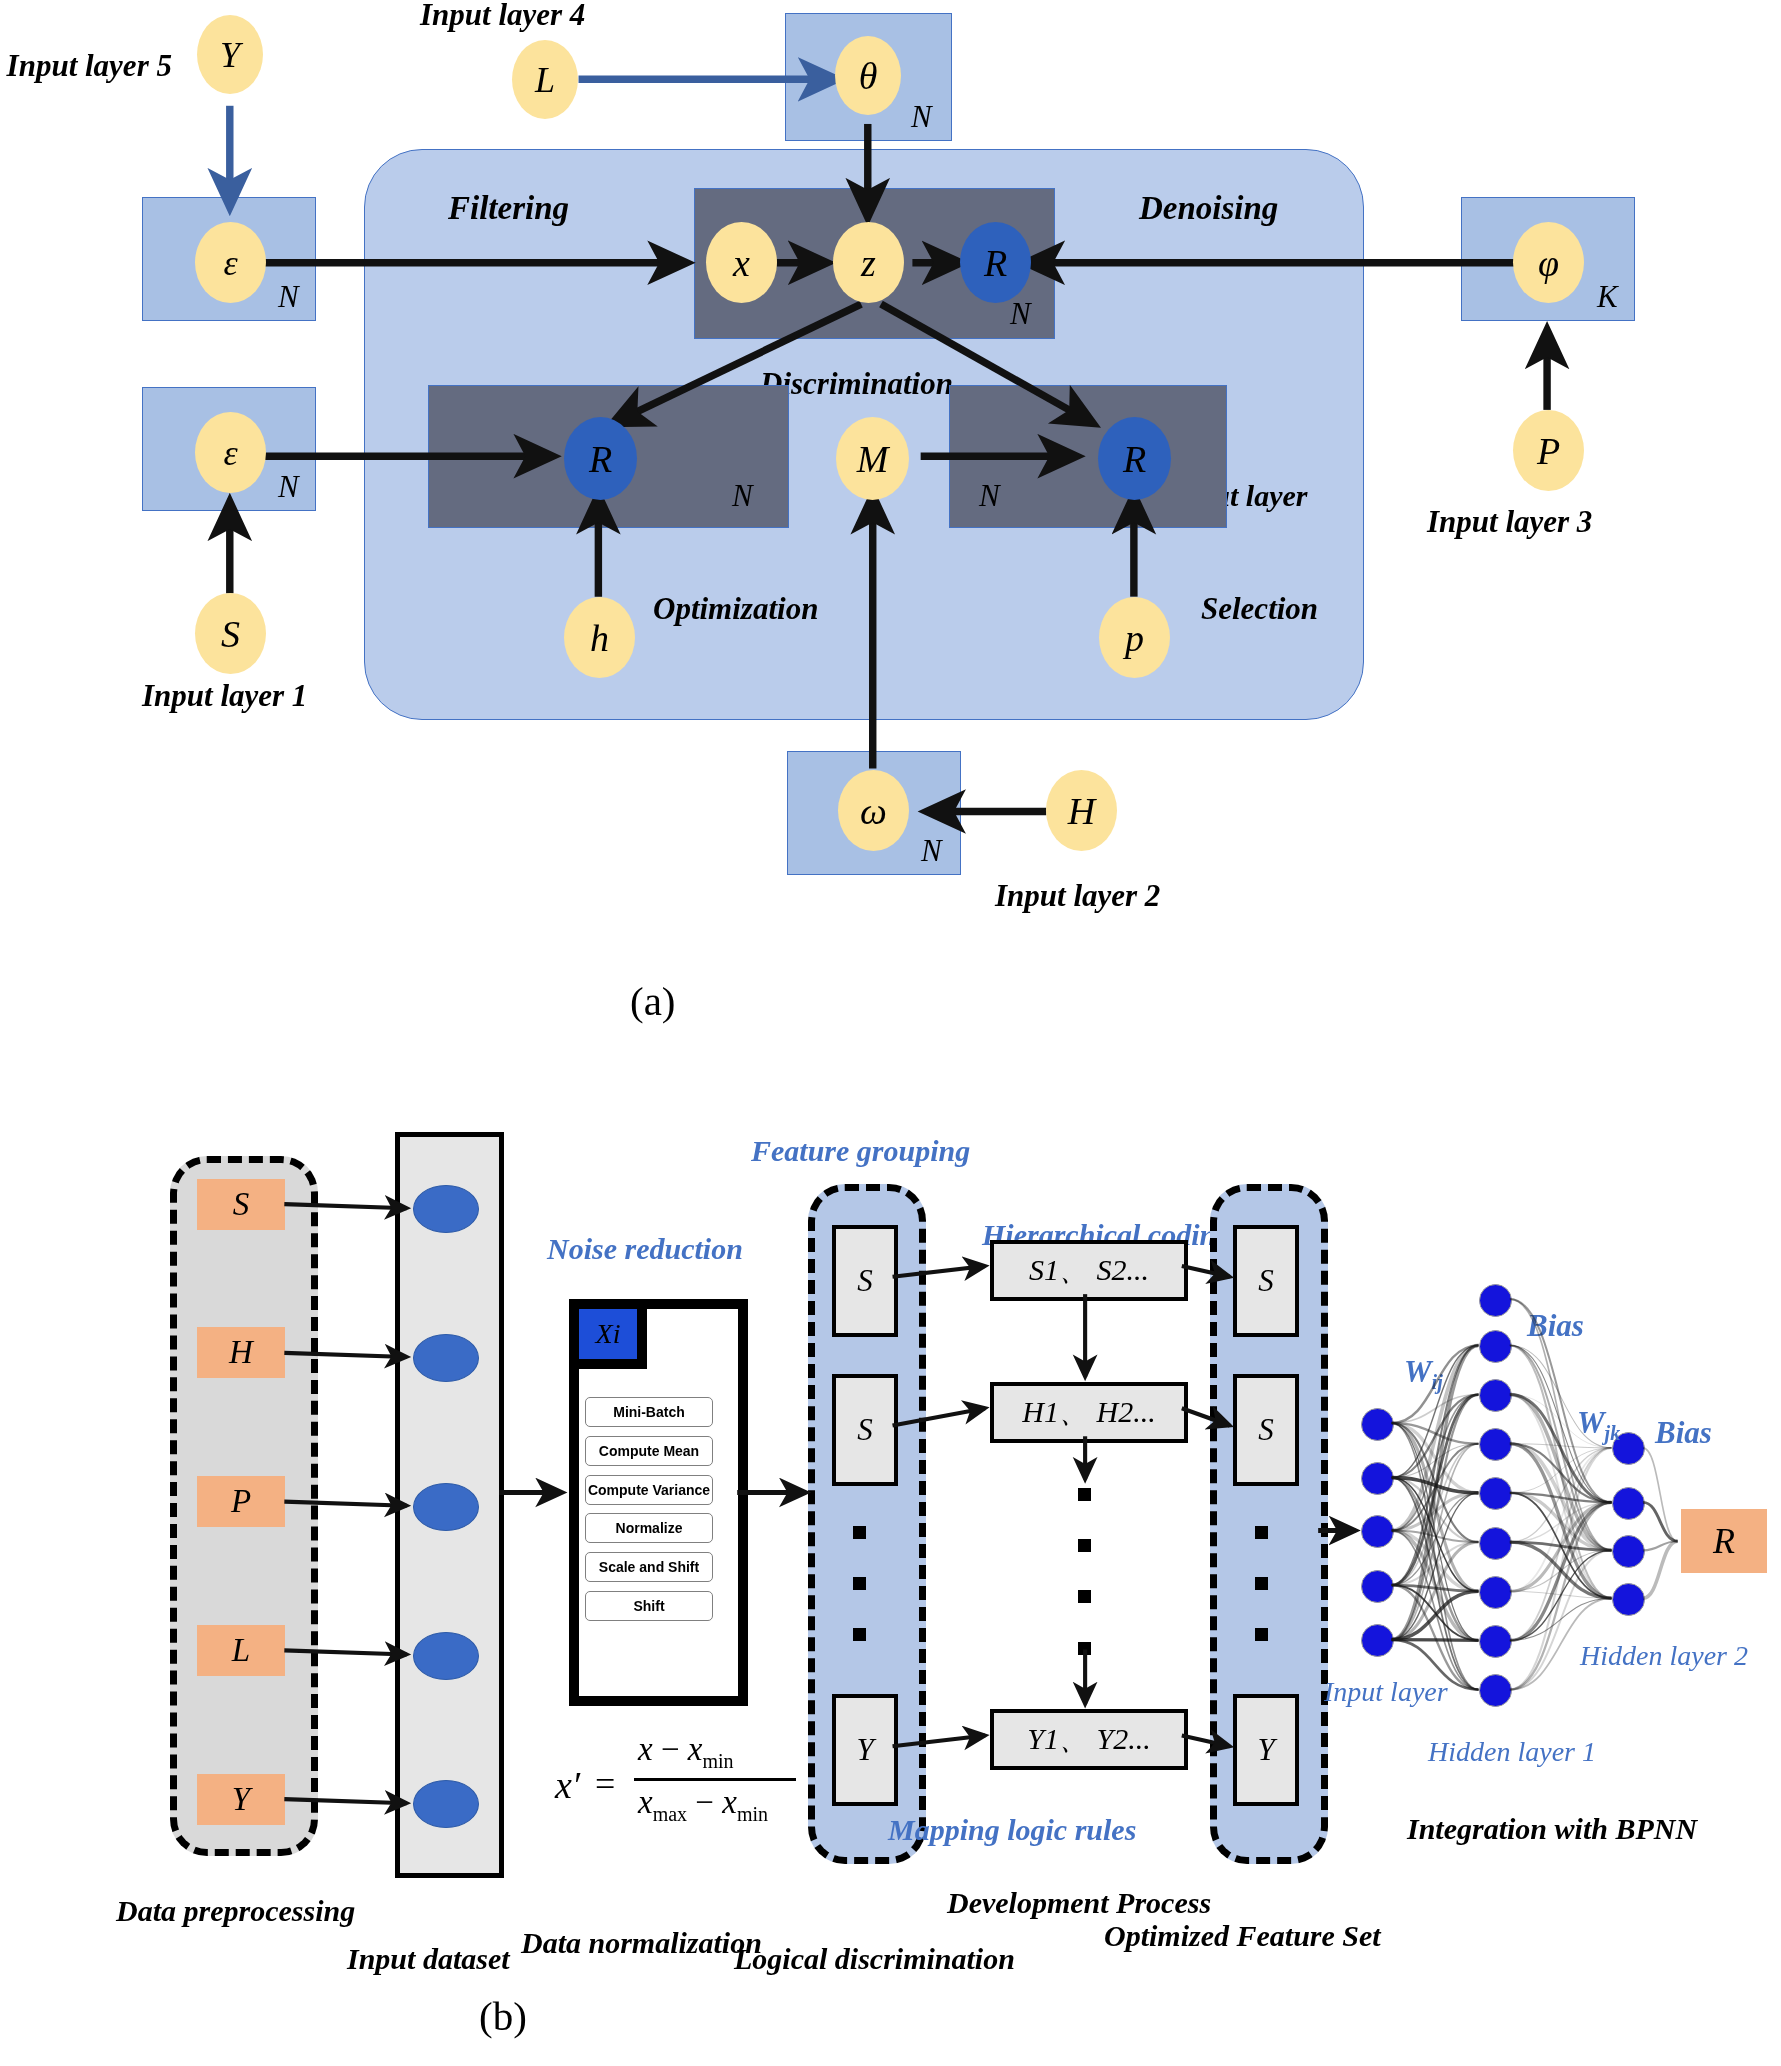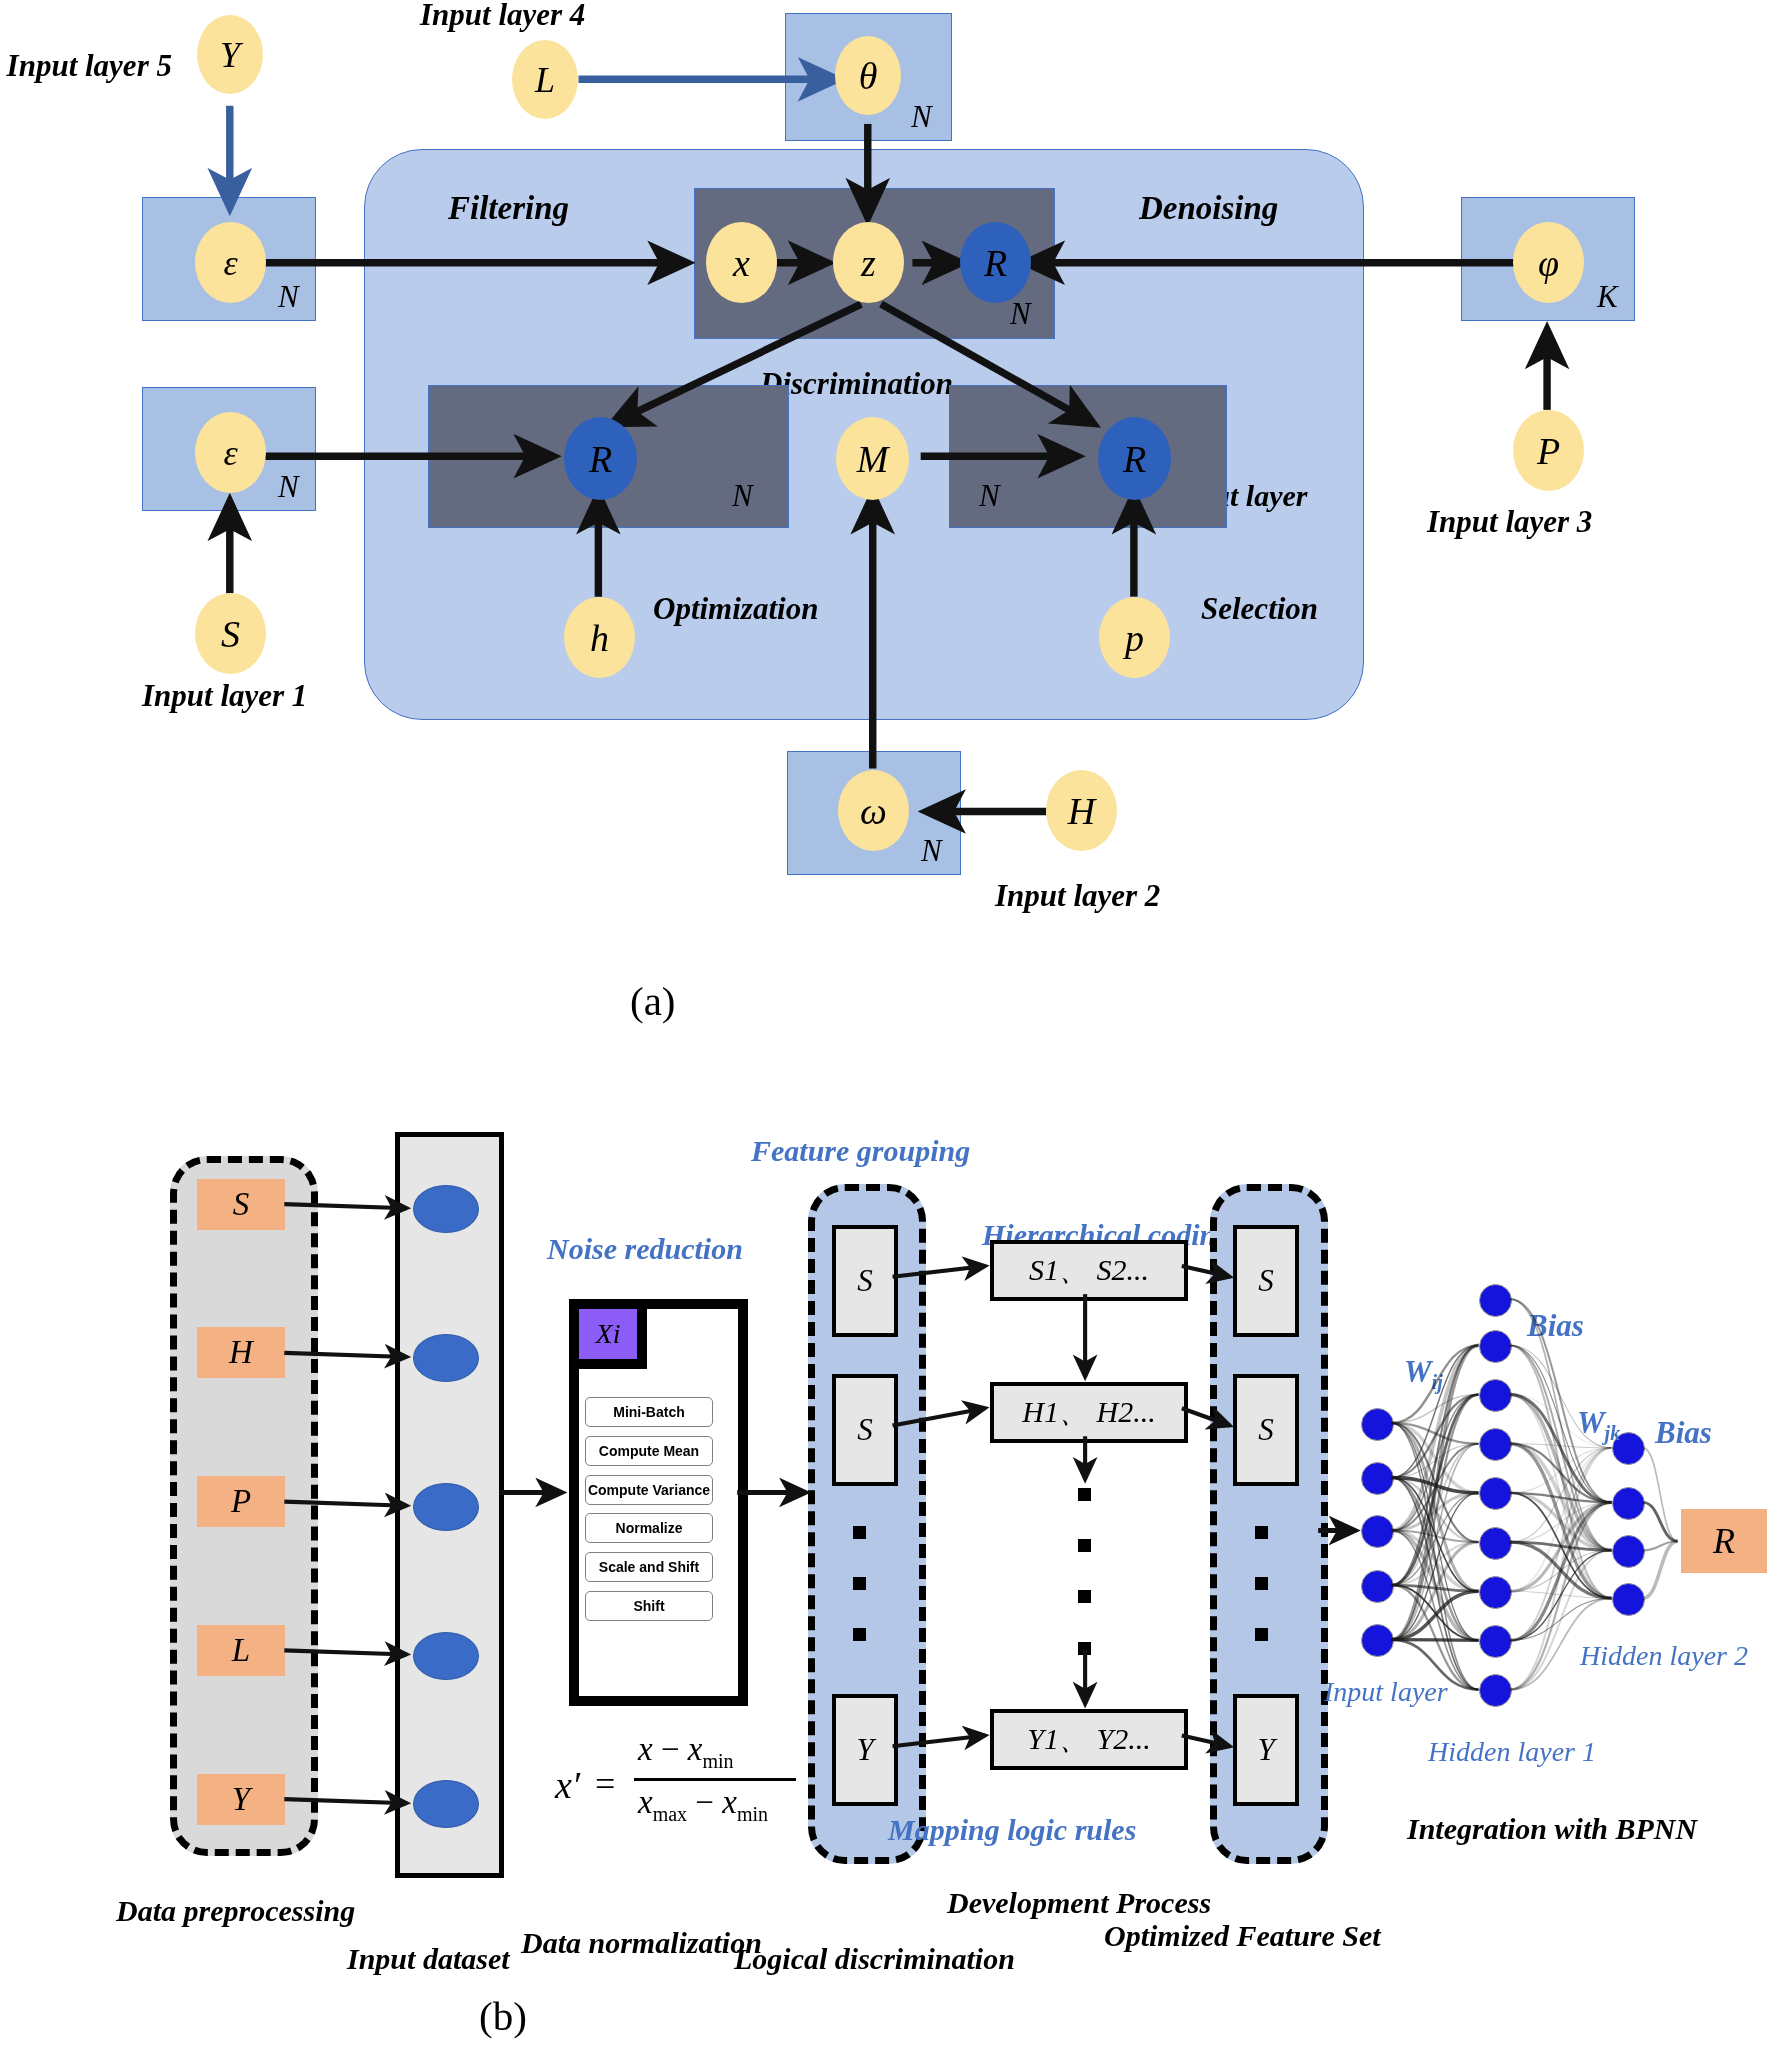--- a/index.html
+++ b/index.html
@@ -171,21 +171,21 @@
       <div class="ell" style="left:413px;top:1632px;width:64px;height:46px;"></div>
       <div class="ell" style="left:413px;top:1780px;width:64px;height:46px;"></div>
     </div>
   <div class="lbl blk" style="left:347px;top:1942px;font-size:30px;">Input dataset</div>
 
   <div class="lbl blue-lbl" style="left:547px;top:1232px;font-size:30px;">Noise reduction</div>
 
   <div style="position:absolute;left:569px;top:1299px;width:159px;height:387px;
               border:10px solid #000;background:#fff;"></div>
   <div style="position:absolute;left:579px;top:1309px;width:58px;height:50px;
-              background:#8b5cf6;border-right:10px solid #000;border-bottom:10px solid #000;
+              background:#1d4ed8;border-right:10px solid #000;border-bottom:10px solid #000;
               display:flex;align-items:center;justify-content:center;
               font-family:'Liberation Serif',serif;font-style:italic;font-size:28px;">Xi</div>
   <div id="norm-steps">
       <div class="stepbox" style="left:585px;top:1397px;width:126px;height:28px;font-size:14px;">Mini-Batch</div>
       <div class="stepbox" style="left:585px;top:1436px;width:126px;height:28px;font-size:14px;">Compute Mean</div>
       <div class="stepbox" style="left:585px;top:1475px;width:126px;height:28px;font-size:14px;">Compute Variance</div>
       <div class="stepbox" style="left:585px;top:1513px;width:126px;height:28px;font-size:14px;">Normalize</div>
       <div class="stepbox" style="left:585px;top:1552px;width:126px;height:28px;font-size:14px;">Scale and Shift</div>
       <div class="stepbox" style="left:585px;top:1591px;width:126px;height:28px;font-size:14px;">Shift</div>
     </div>

